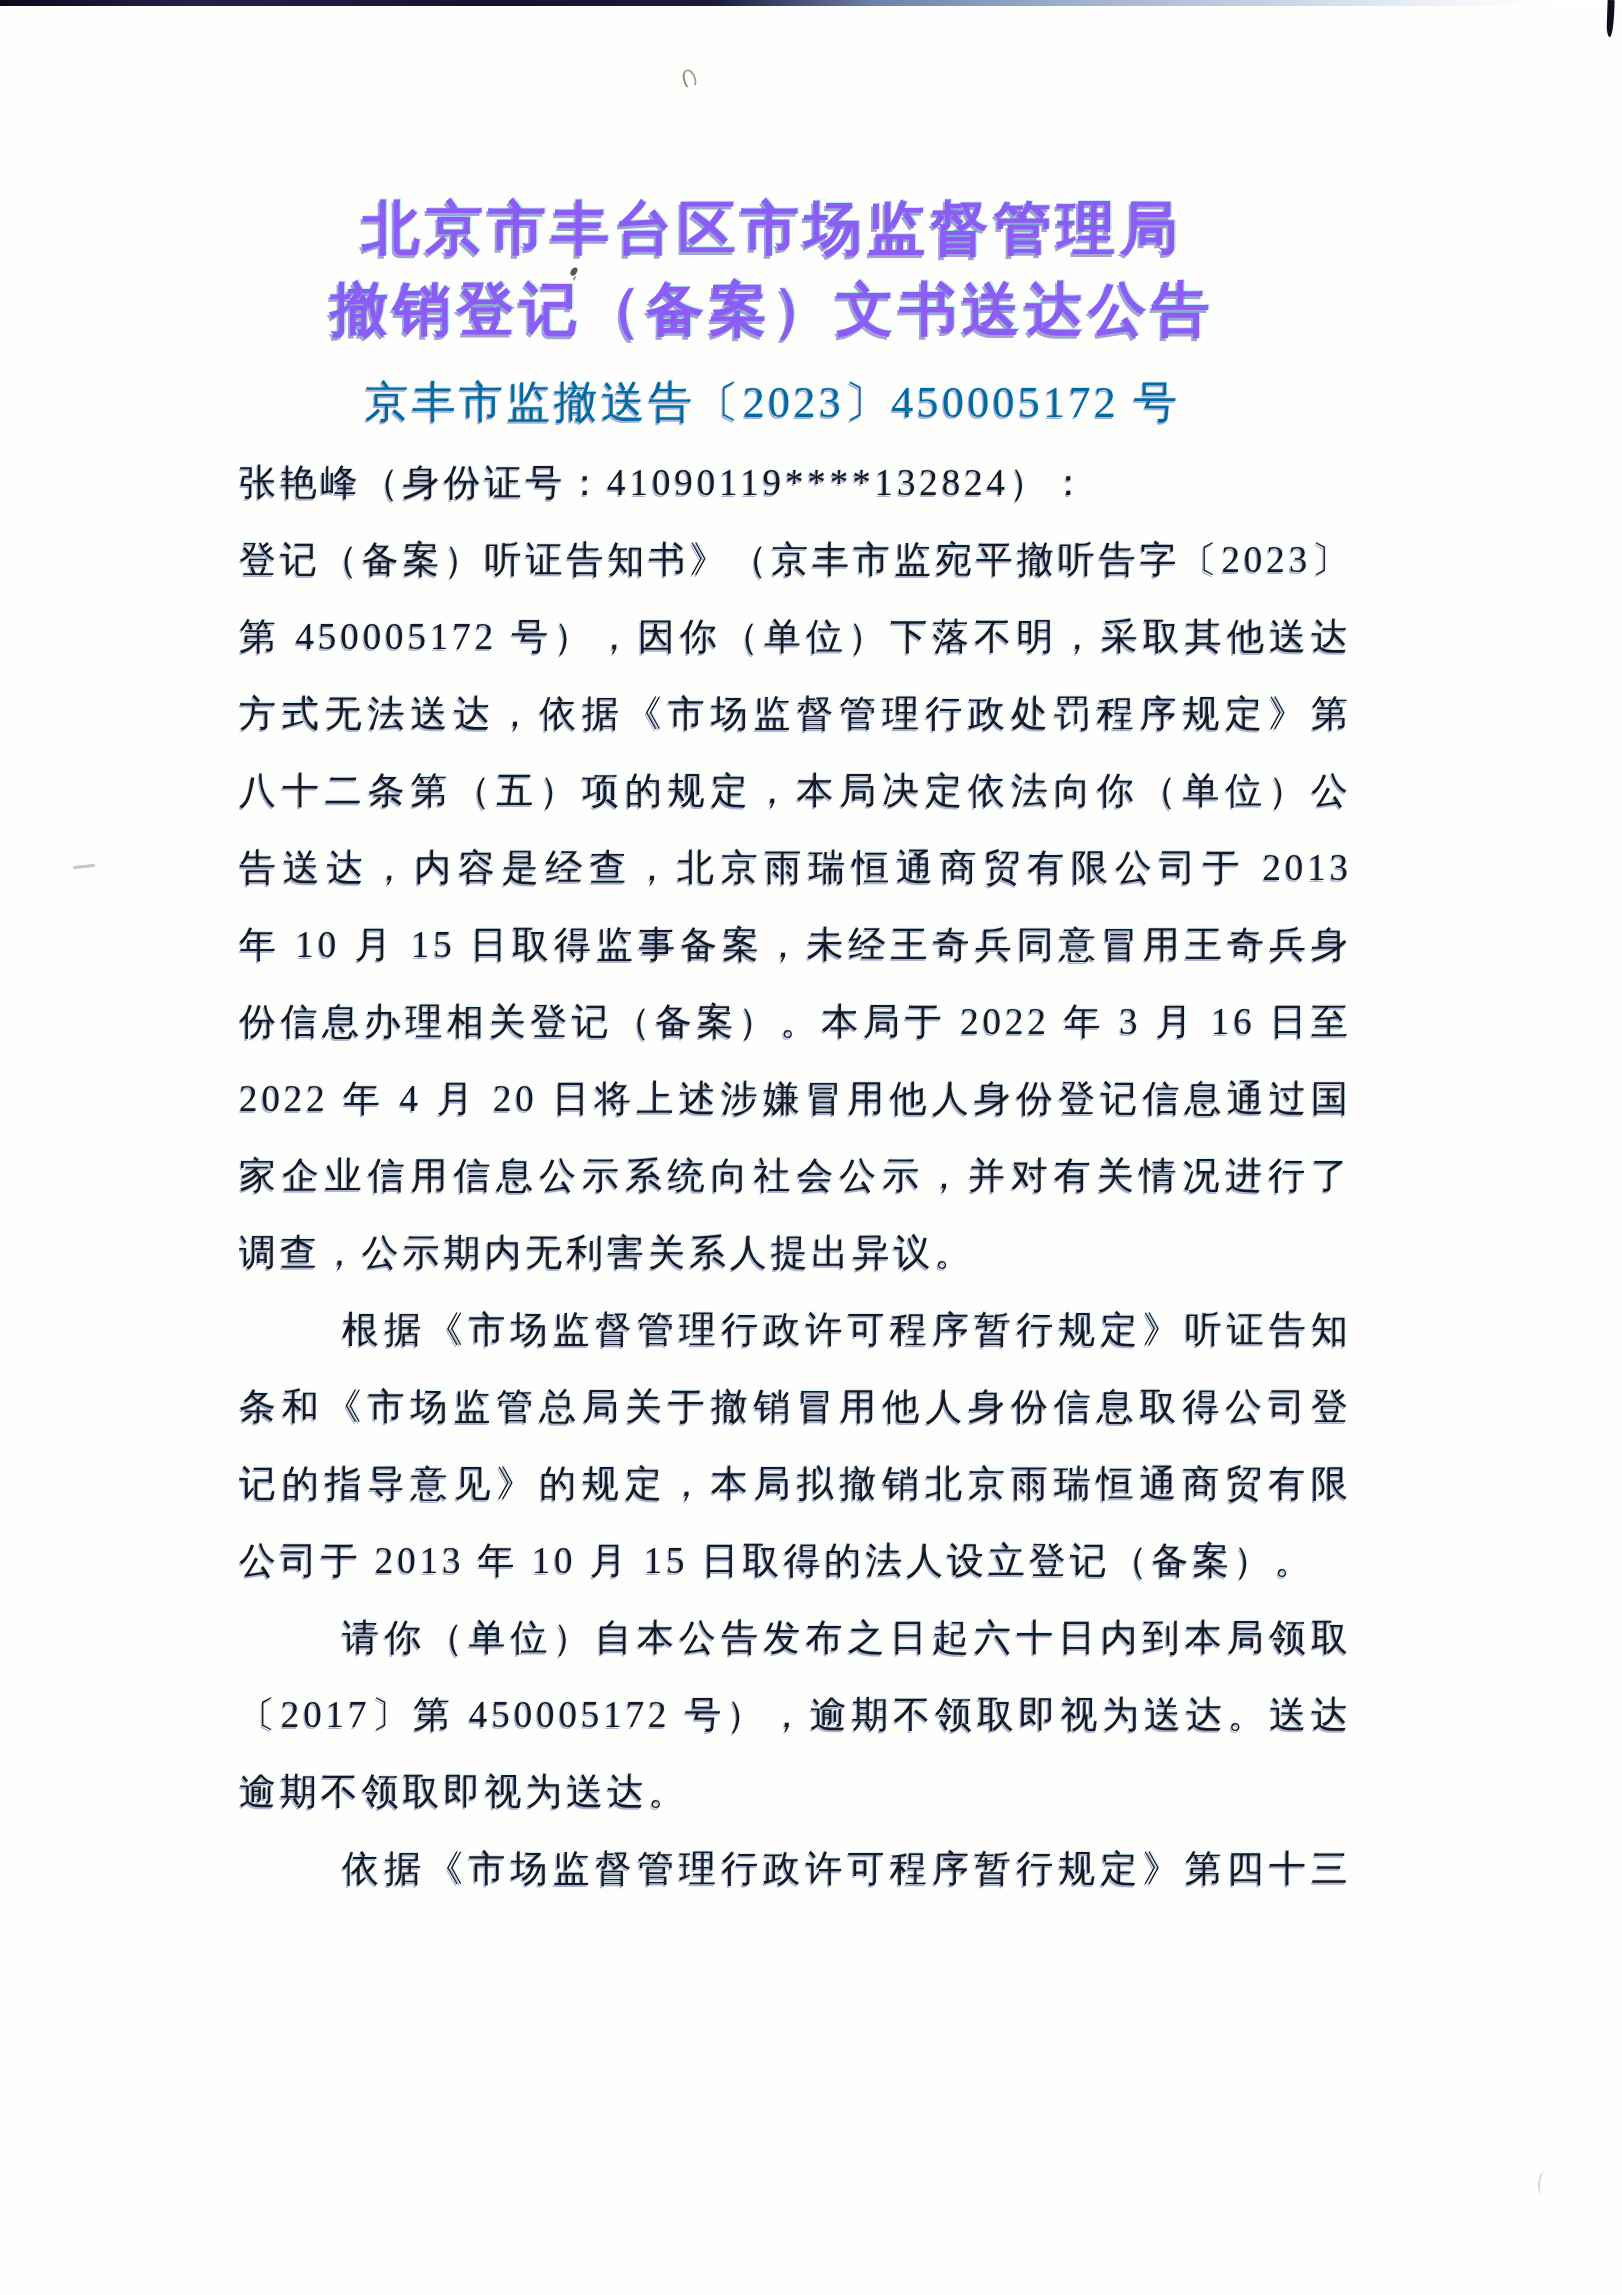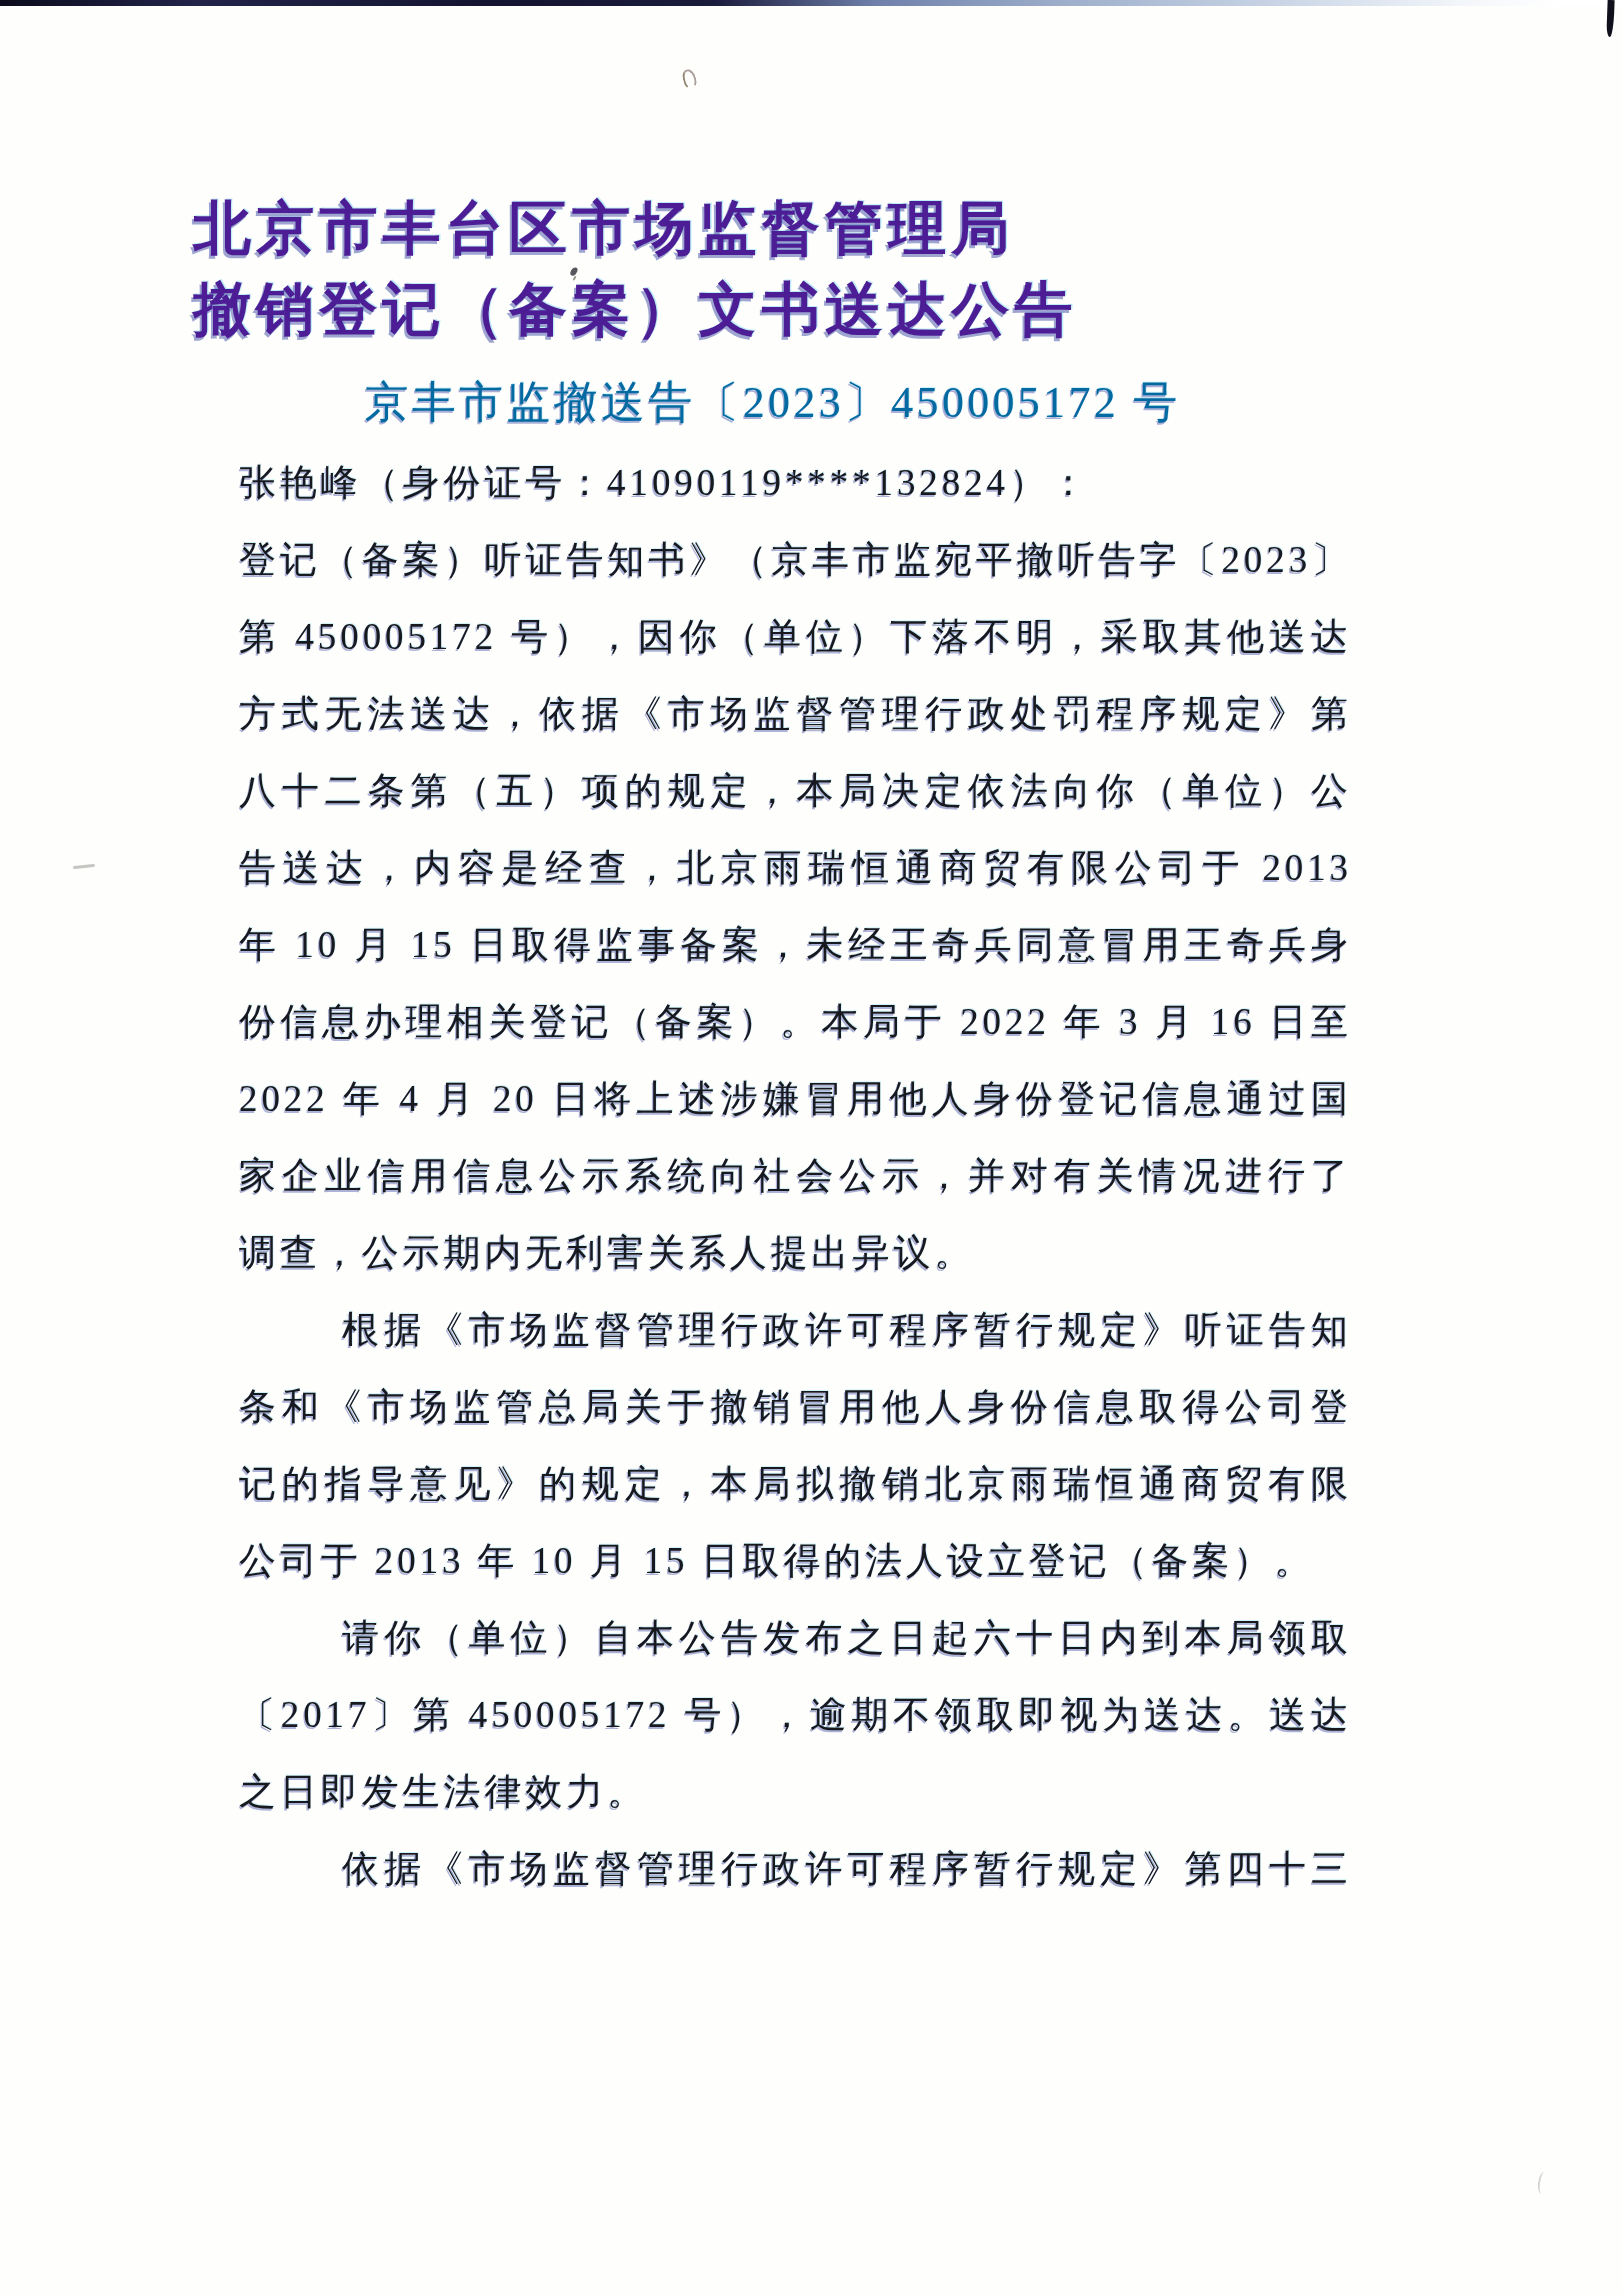--- a/index.html
+++ b/index.html
@@ -41,22 +41,22 @@
   }
   .dust-arc {
     position:absolute; left:1538px; top:2172px; width:7.9px; height:22px;
     border-left:2px solid #c2c2c6; border-radius:50%; opacity:.7; transform:rotate(8deg);
   }
   .content {
     position:absolute; left:193px; top:0; width:1159px;
   }
   .title {
     font-size:58px; line-height:65px; font-weight:bold;
-    letter-spacing:5.2px; 
-    color:#4c1d95;
+    letter-spacing:5.2px; text-align:center;
+    color:#8b5cf6;
     text-shadow:-2px 2.6px 0 rgba(43,58,155,.45), 1.3px -1.3px 0 rgba(0,185,230,.25);
     white-space:nowrap;
   }
   .title-1 { margin-top:196px; }
   .title-2 { margin-top:16px; }
   .doc-number {
     margin-top:37px;
     font-size:44px; line-height:47px; letter-spacing:3.3px;
     text-align:center; font-weight:500;
     color:#0369a1;
@@ -101,18 +101,18 @@
         <div class="line j">份信息办理相关登记（备案）。本局于 2022 年 3 月 16 日至</div>
         <div class="line j">2022 年 4 月 20 日将上述涉嫌冒用他人身份登记信息通过国</div>
         <div class="line j">家企业信用信息公示系统向社会公示，并对有关情况进行了</div>
         <div class="line">调查，公示期内无利害关系人提出异议。</div>
         <div class="line j in">根据《市场监督管理行政许可程序暂行规定》听证告知书</div>
         <div class="line j">条和《市场监管总局关于撤销冒用他人身份信息取得公司登</div>
         <div class="line j">记的指导意见》的规定，本局拟撤销北京雨瑞恒通商贸有限</div>
         <div class="line">公司于 2013 年 10 月 15 日取得的法人设立登记（备案）。</div>
         <div class="line j in">请你（单位）自本公告发布之日起六十日内到本局领取</div>
         <div class="line j">〔2017〕第 450005172 号），逾期不领取即视为送达。送达</div>
-        <div class="line">之日即发生法律效力。</div>
+        <div class="line">逾期不领取即视为送达。</div>
         <div class="line j in">依据《市场监督管理行政许可程序暂行规定》第四十三</div>
       </div>
   </div>
 </div>
 
 
 </body></html>

